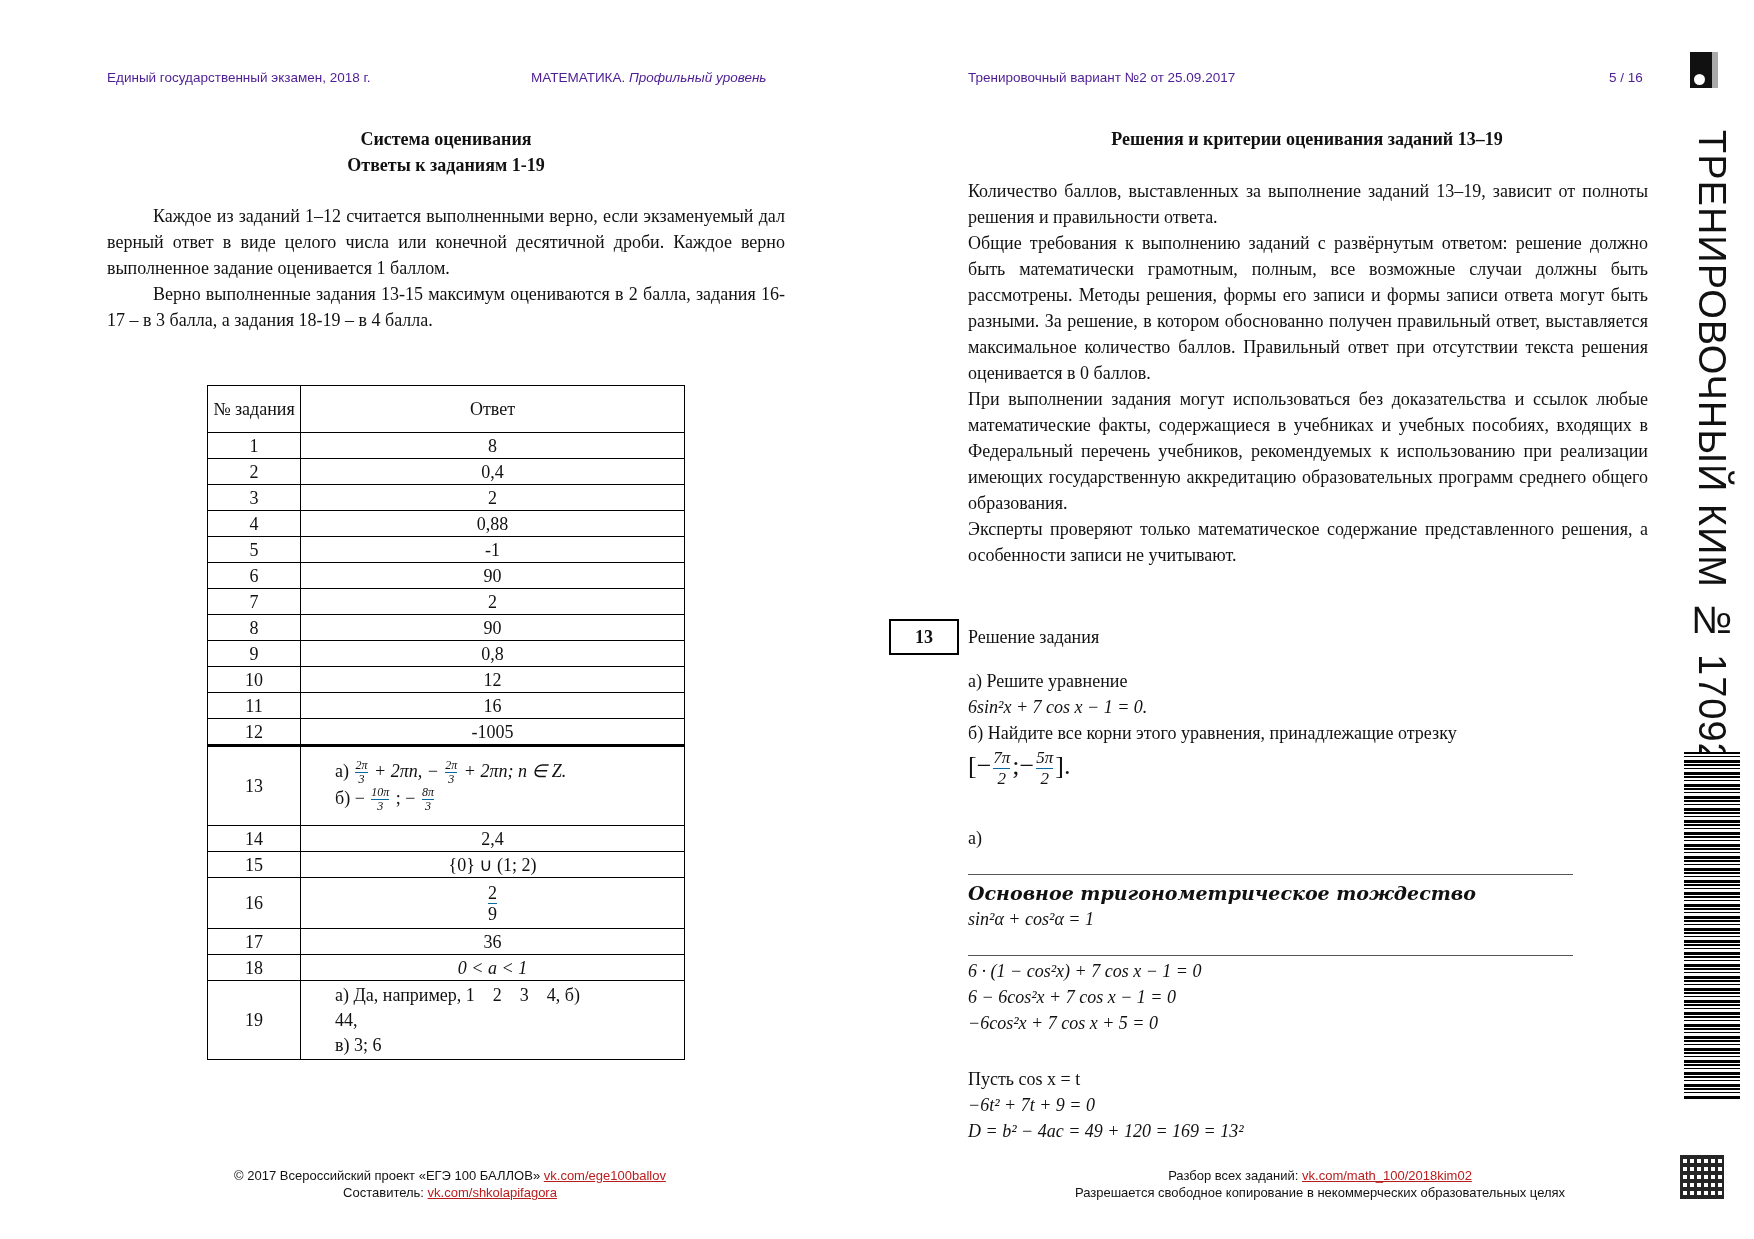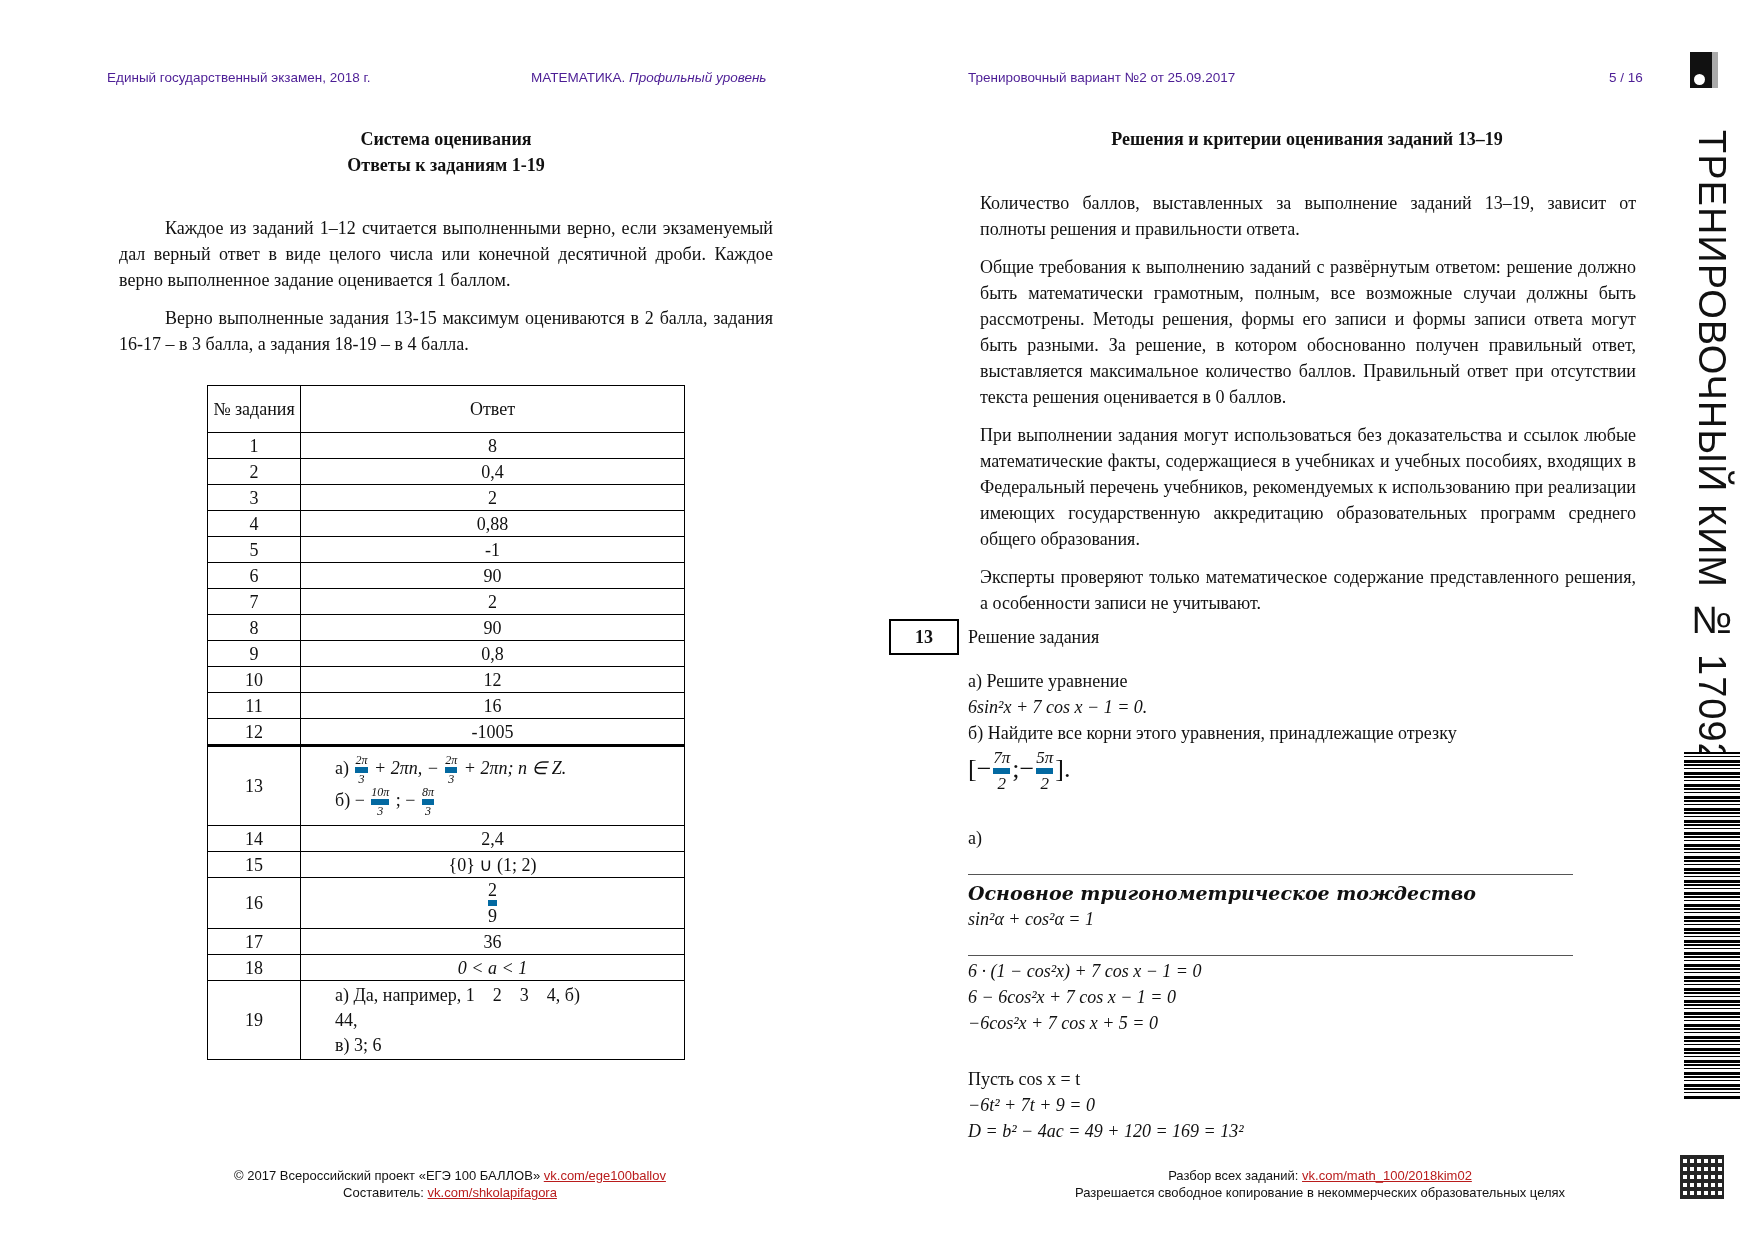--- a/index.html
+++ b/index.html
@@ -2,29 +2,29 @@
 <html><head>
 <meta charset="utf-8">
 <style>
   html, body { margin:0; padding:0; background:#fff; }
   body { width:1754px; height:1239px; position:relative; overflow:hidden; color:#111;
          font-family:"Liberation Serif", serif; }
   .hdr { position:absolute; top:70px; font-family:"Liberation Sans", sans-serif; font-size:13.5px; color:#4c1d95; }
   .hdr i { font-style:italic; }
   .title { position:absolute; font-weight:bold; font-size:18px; text-align:center; line-height:26px; }
   .para { position:absolute; font-size:18px; line-height:26px; text-align:justify; }
-  .para p { margin:12px; }
+  .para p { margin:0; }
   .indent { text-indent:46px; }
   table.ans { position:absolute; left:207px; top:385px; width:478px; border-collapse:collapse; font-size:18px; }
   table.ans td { border:1px solid #000; text-align:center; padding:0; height:25px; line-height:24px;margin-left:20px; }
   table.ans td.num { width:92px; }
   table.ans tr.thick td { border-top:3px solid #000; }
   table.ans td.left { text-align:left; padding-left:34px; }
   .frac { display:inline-flex; flex-direction:column; vertical-align:middle; font-size:12px; line-height:13px; text-align:center; font-style:italic; margin:0 2px; }
-  .frac span:first-child { border-bottom:6px solid #0369a1; }
+  .frac span:first-child { border-bottom:1px solid #0369a1; }
   .math { font-style:italic; }
   .boxnum { position:absolute; left:889px; top:619px; width:66px; height:32px; border:2px solid #000;
             font-weight:bold; font-size:18px; text-align:center; line-height:32px; }
   .rline { position:absolute; left:968px; width:605px; height:0; border-top:1.5px solid #555; }
   .script { position:absolute; left:968px; top:882px; font-family:"DejaVu Serif", serif; font-style:italic; font-size:19px; font-weight:bold; }
   .footer { position:absolute; font-family:"Liberation Sans", sans-serif; font-size:13px; text-align:center; line-height:17px; }
   .footer a { color:#b91c1c; text-decoration:underline; }
   .vertical { position:absolute; left:1690px; top:130px; writing-mode:vertical-rl; font-family:"Liberation Sans", sans-serif;
               font-size:38px; letter-spacing:1px; color:#111; }
   .logo { position:absolute; left:1690px; top:52px; width:22px; height:36px; background:#111; }

